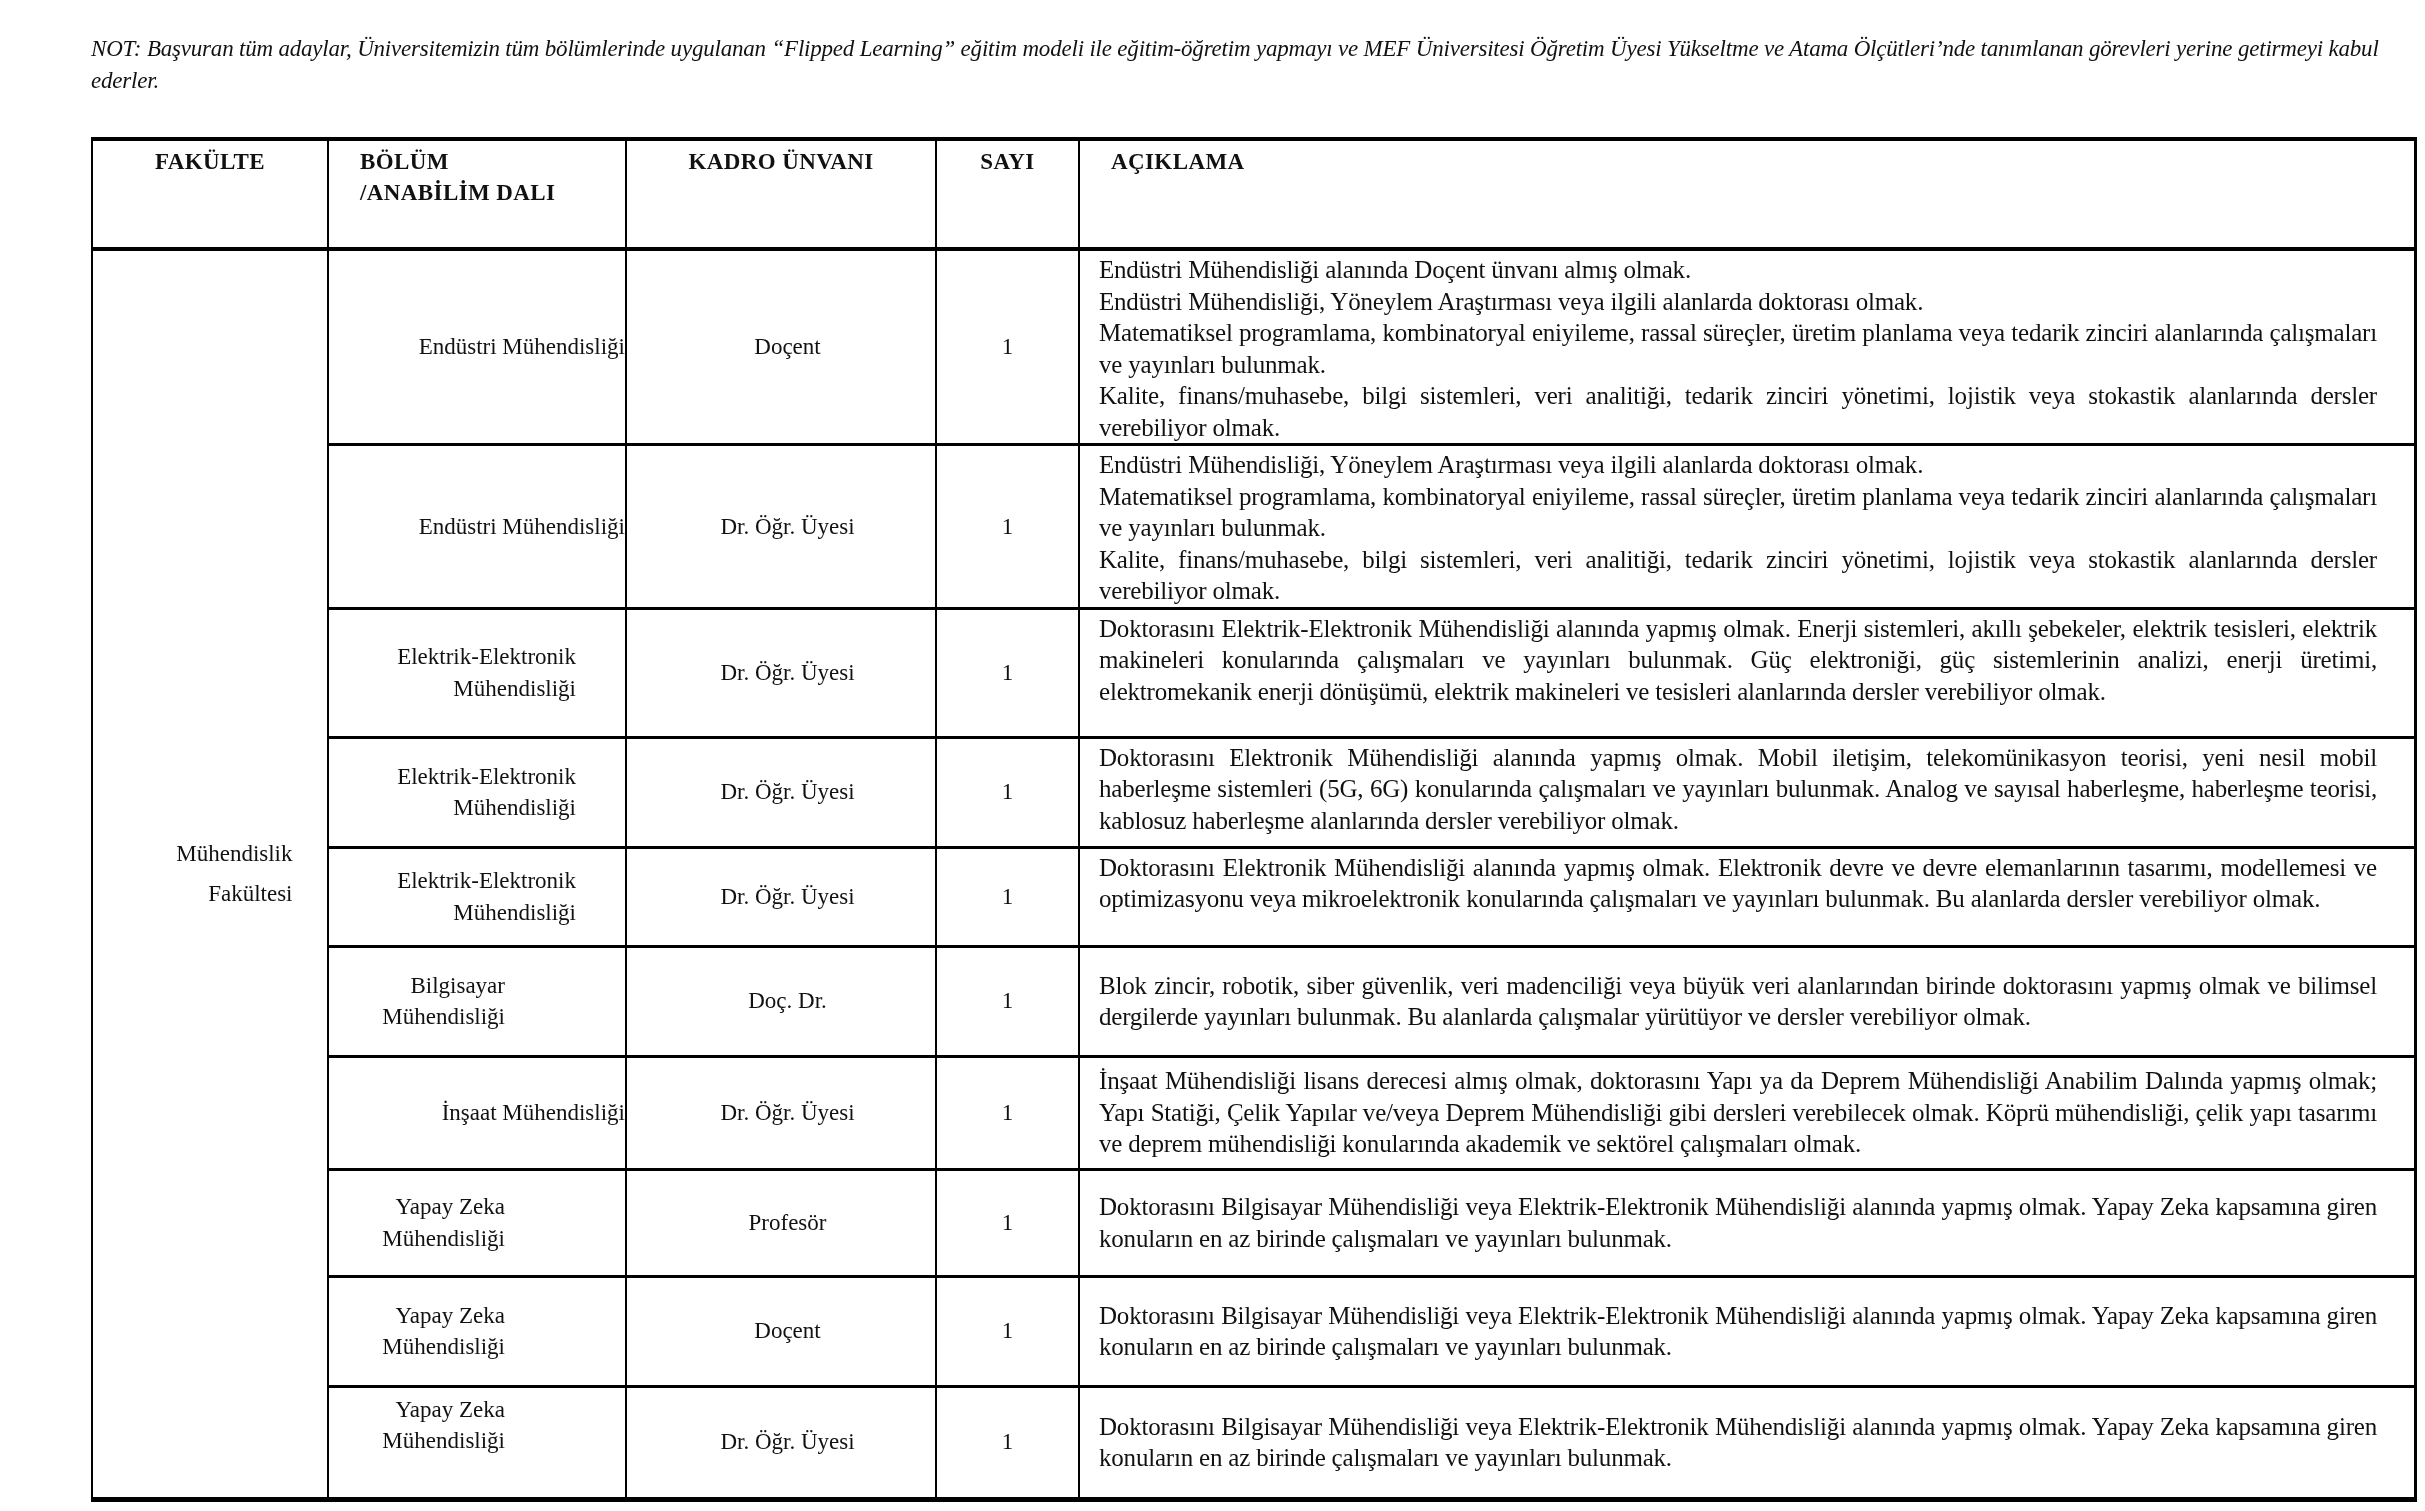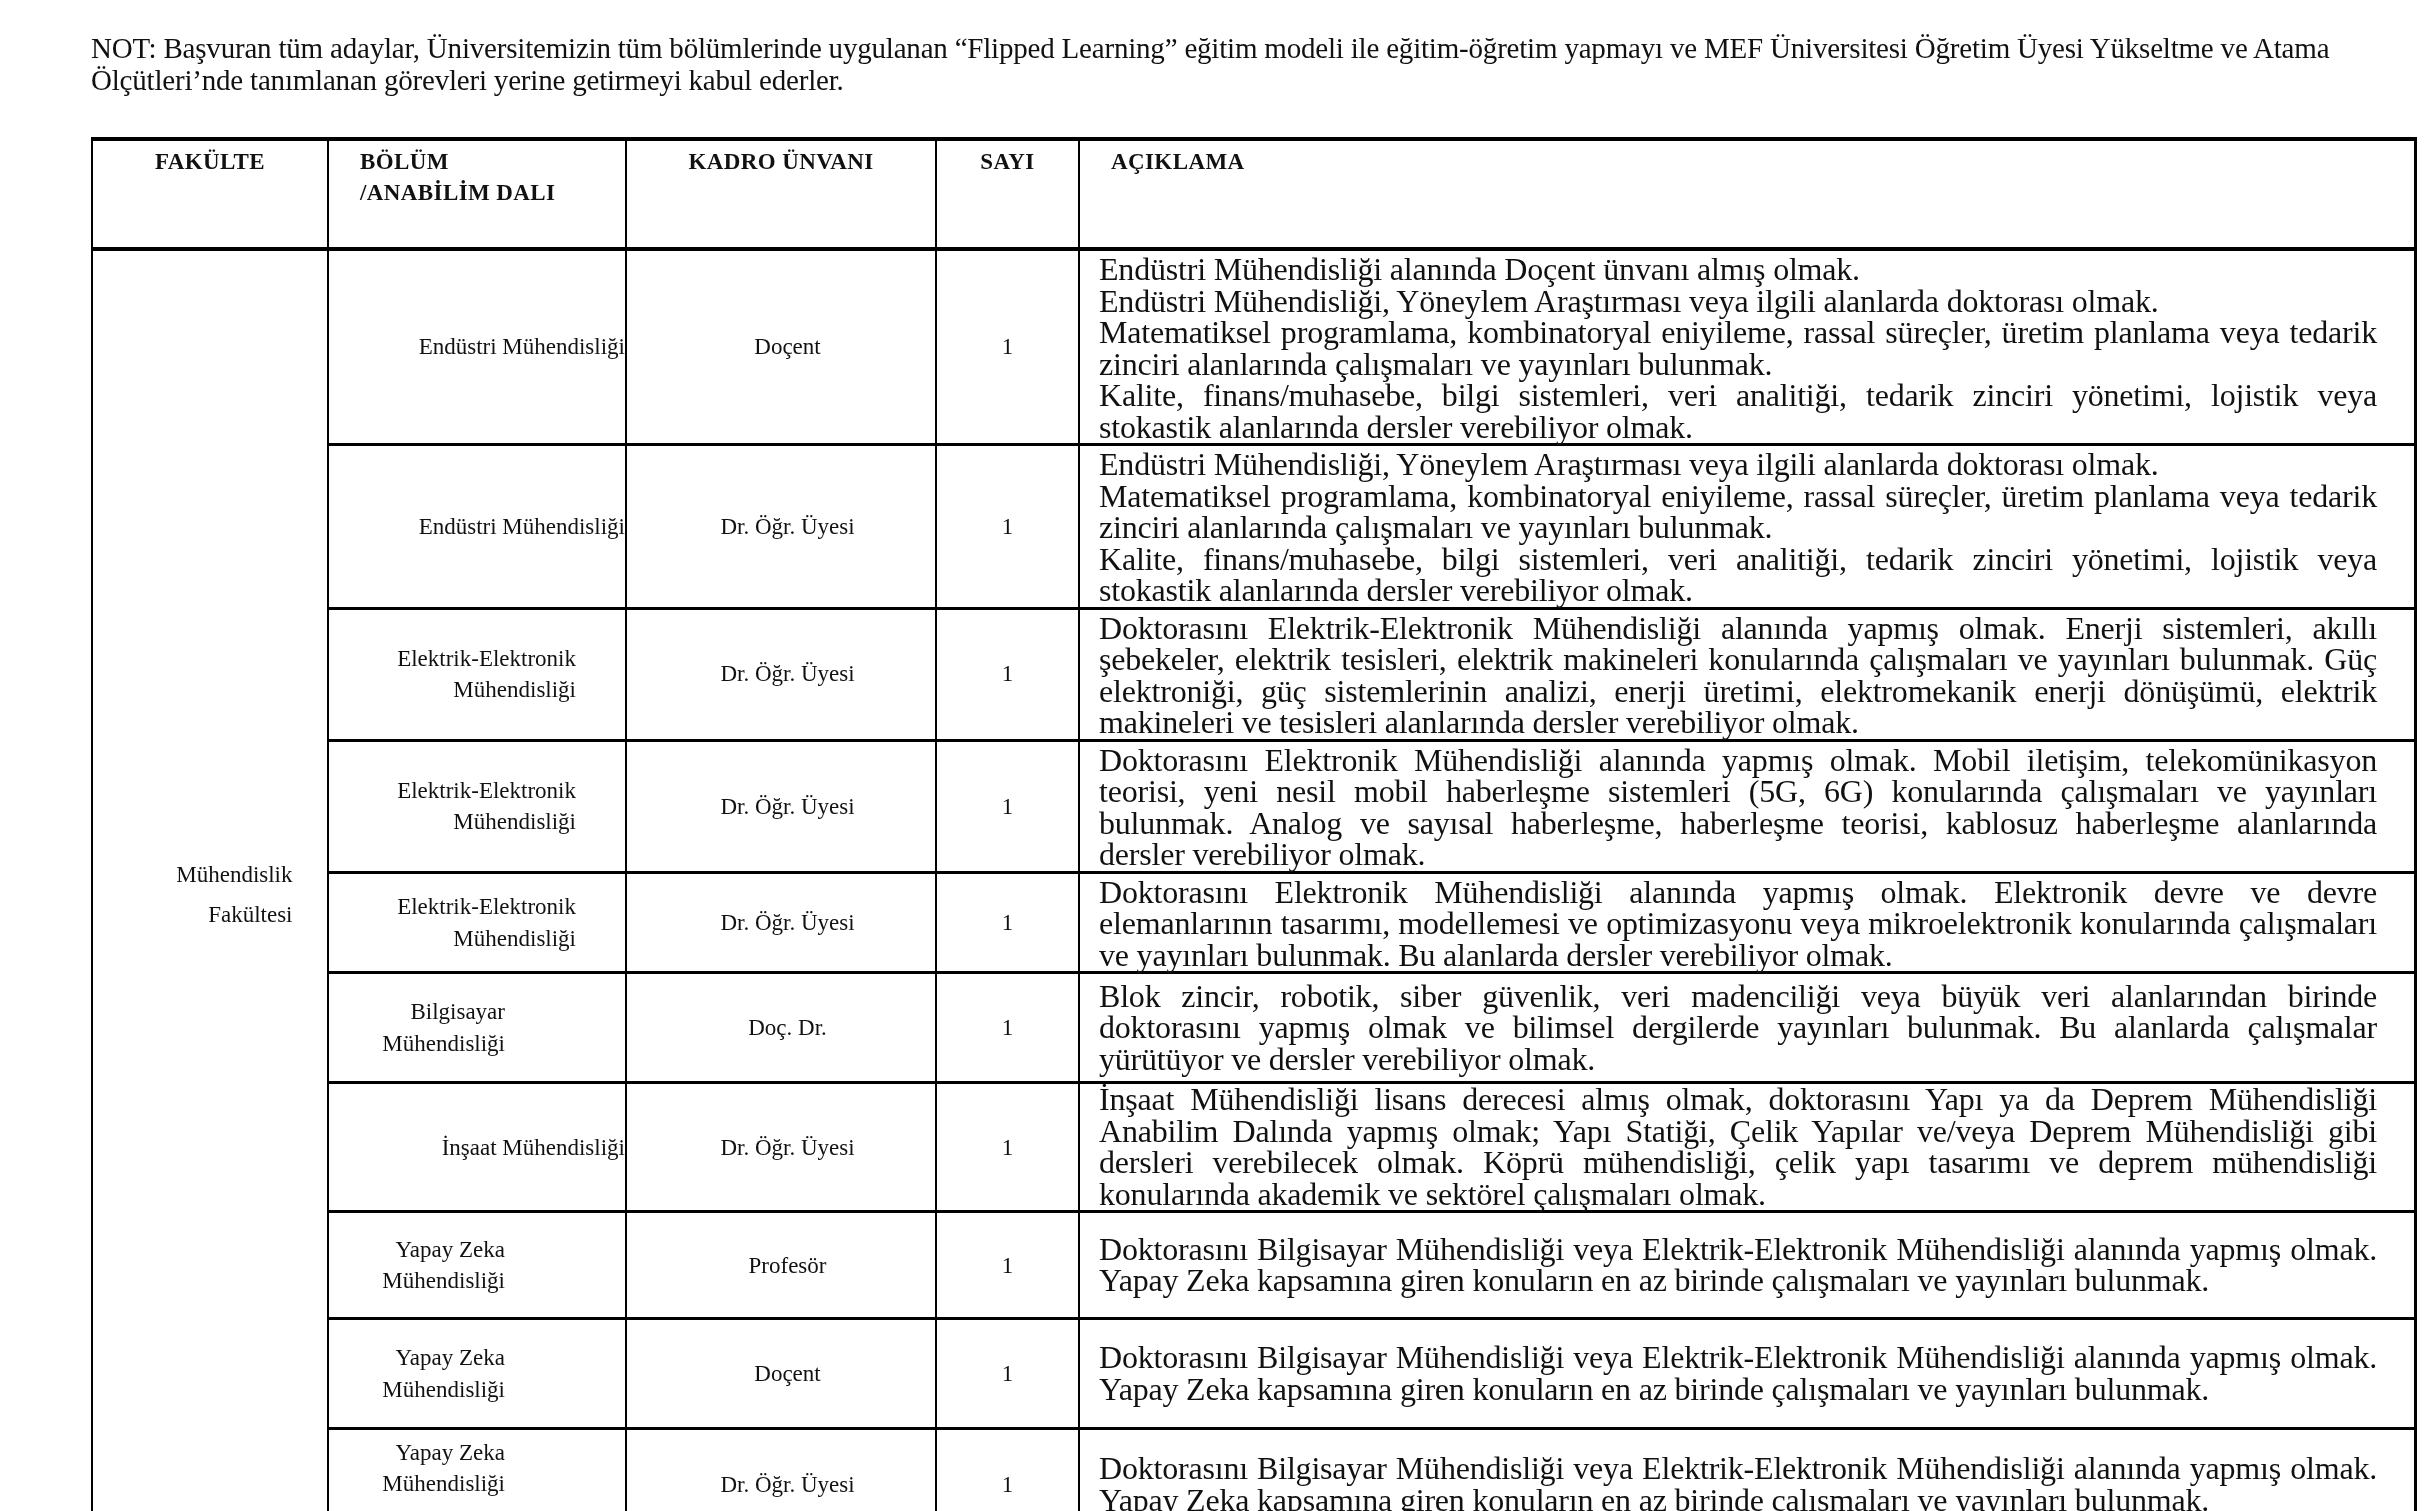--- a/index.html
+++ b/index.html
@@ -13,23 +13,24 @@
     position: relative;
     overflow: hidden;
     font-family: "Liberation Serif", "DejaVu Serif", serif;
     color: #111111;
   }
   .note {
     position: absolute;
     left: 91px;
     top: 33px;
     width: 2299px;
-    font-size: 29px;
+    font-size: 23px;
     line-height: 31.5px;
     letter-spacing: -0.2px;
+    font-style: italic;
   }
   table.grid {
     position: absolute;
     left: 91px;
     top: 137px;
     width: 2326px;
     border-collapse: collapse;
     table-layout: fixed;
     border-top: 4.7px solid #000;
     border-bottom: 5.5px solid #000;
@@ -76,21 +77,21 @@
     text-align: center;
     padding-left: 13px;
   }
   td.count {
     text-align: center;
   }
   td.desc {
     text-align: justify;
     padding-left: 19px;
     padding-right: 37px;
-    font-size: 32px;
+    font-size: 25px;
     line-height: 31.5px;
     letter-spacing: -0.2px;
   }
   td.desc .line { display: block; }
   tr.r1 { height: 195px; }
   tr.r2 { height: 161px; }
   tr.r3 { height: 129px; }
   tr.r4 { height: 110px; }
   tr.r5 { height: 99px; }
   tr.r6 { height: 110px; }

